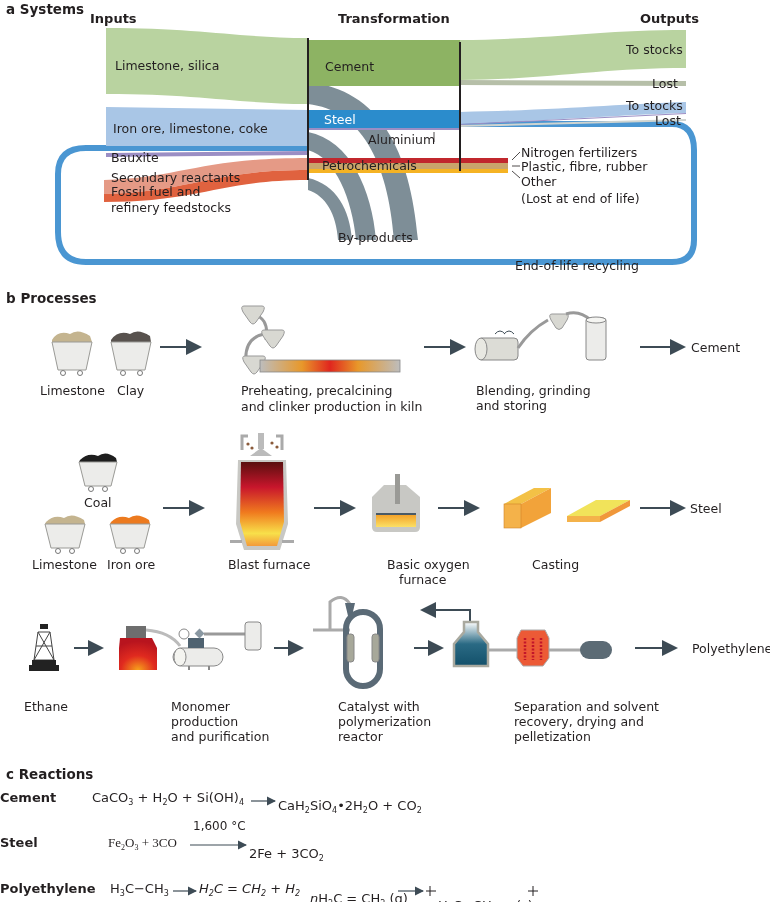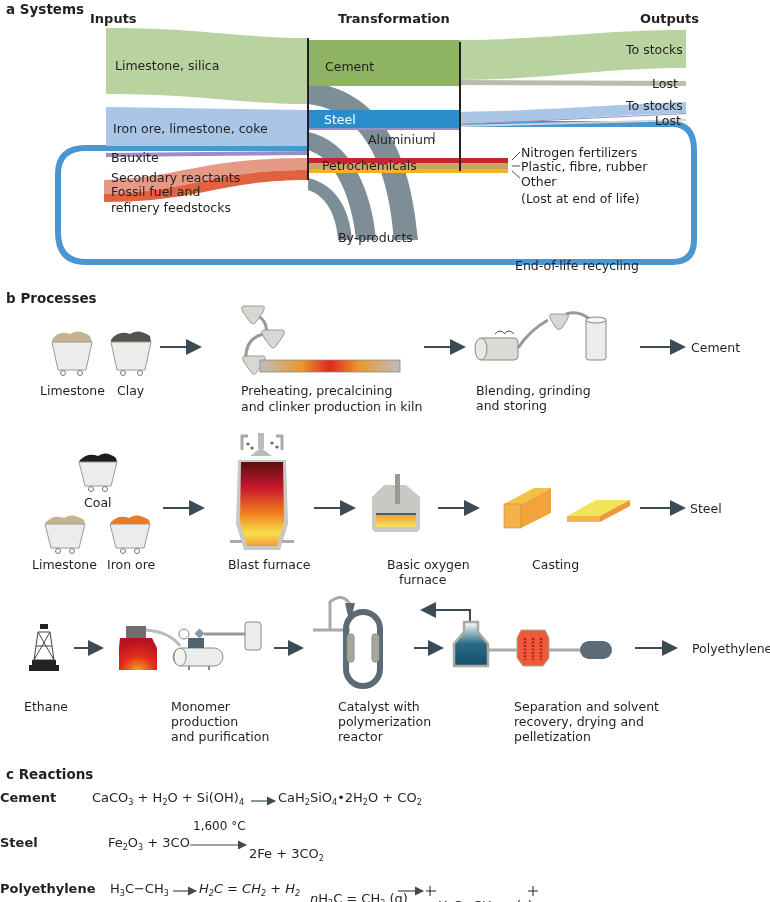--- a/index.html
+++ b/index.html
@@ -288,26 +288,26 @@
   <line x1="190" y1="845" x2="246" y2="845" stroke="#3d4b55" stroke-width="1.2" marker-end="url(#arr)"></line>
   <line x1="173" y1="891" x2="196" y2="891" stroke="#3d4b55" stroke-width="1.2" marker-end="url(#arr)"></line>
   <line x1="398" y1="891" x2="423" y2="891" stroke="#3d4b55" stroke-width="1.2" marker-end="url(#arr)"></line>
   <path d="M430,886 L430,896 M426,891 L436,891" stroke="#231f20" stroke-width="1"></path>
   <path d="M533,886 L533,896 M528,891 L538,891" stroke="#231f20" stroke-width="1"></path>
 </svg>
 
 <div class="eq" style="left:0;top:790px;">
   <span class="lbl" style="left:0;top:0;">Cement</span>
   <span style="position:absolute;left:92px;top:0;"><span>CaCO</span><sub>3</sub><span> + H</span><sub>2</sub><span>O + Si(OH)</span><sub>4</sub></span>
-  <span style="position:absolute;left:278px;top:0;"><span>CaH</span><sub>2</sub><span>SiO</span><sub>4</sub><span>•2H</span><sub>2</sub><span>O + CO</span><sub>2</sub></span>
+  <span style="position:absolute;left:278px;top:8px;"><span>CaH</span><sub>2</sub><span>SiO</span><sub>4</sub><span>•2H</span><sub>2</sub><span>O + CO</span><sub>2</sub></span>
 </div>
 
 <div class="eq" style="left:0;top:835px;">
   <span class="lbl" style="left:0;top:0;">Steel</span>
-  <span style="position:absolute;left:108px;top:0;"><span>Fe</span><sub>2</sub><span>O</span><sub>3</sub><span> + 3CO</span></span>
+  <span style="position:absolute;left:108px;top:0;font-family:Liberation Serif, serif;"><span>Fe</span><sub>2</sub><span>O</span><sub>3</sub><span> + 3CO</span></span>
   <span style="position:absolute;left:193px;top:-16px;font-size:12px;text-align:right;">1,600 °C</span>
   <span style="position:absolute;left:249px;top:11px;"><span>2Fe + 3CO</span><sub>2</sub></span>
 </div>
 
 <div class="eq" style="left:0;top:881px;">
   <span class="lbl" style="left:0;top:0;">Polyethylene</span>
   <span style="position:absolute;left:110px;top:0;"><span>H</span><sub>3</sub><span>C−CH</span><sub>3</sub></span>
   <span style="position:absolute;left:199px;top:0;font-style:italic;"><span>H</span><sub>2</sub><span>C = CH</span><sub>2</sub><span> + H</span><sub>2</sub></span>
   <span style="position:absolute;left:310px;top:10px;"><i>n</i><span>H</span><sub>2</sub><span>C = CH</span><sub>2</sub><span> (g)</span></span>
   <span style="position:absolute;left:438px;top:17px;"><span>H</span><sub>2</sub><span>C−CH</span><sub>2</sub><span style="display:inline-block;width:10px;"></span><sub>n</sub><span> (s)</span></span>

